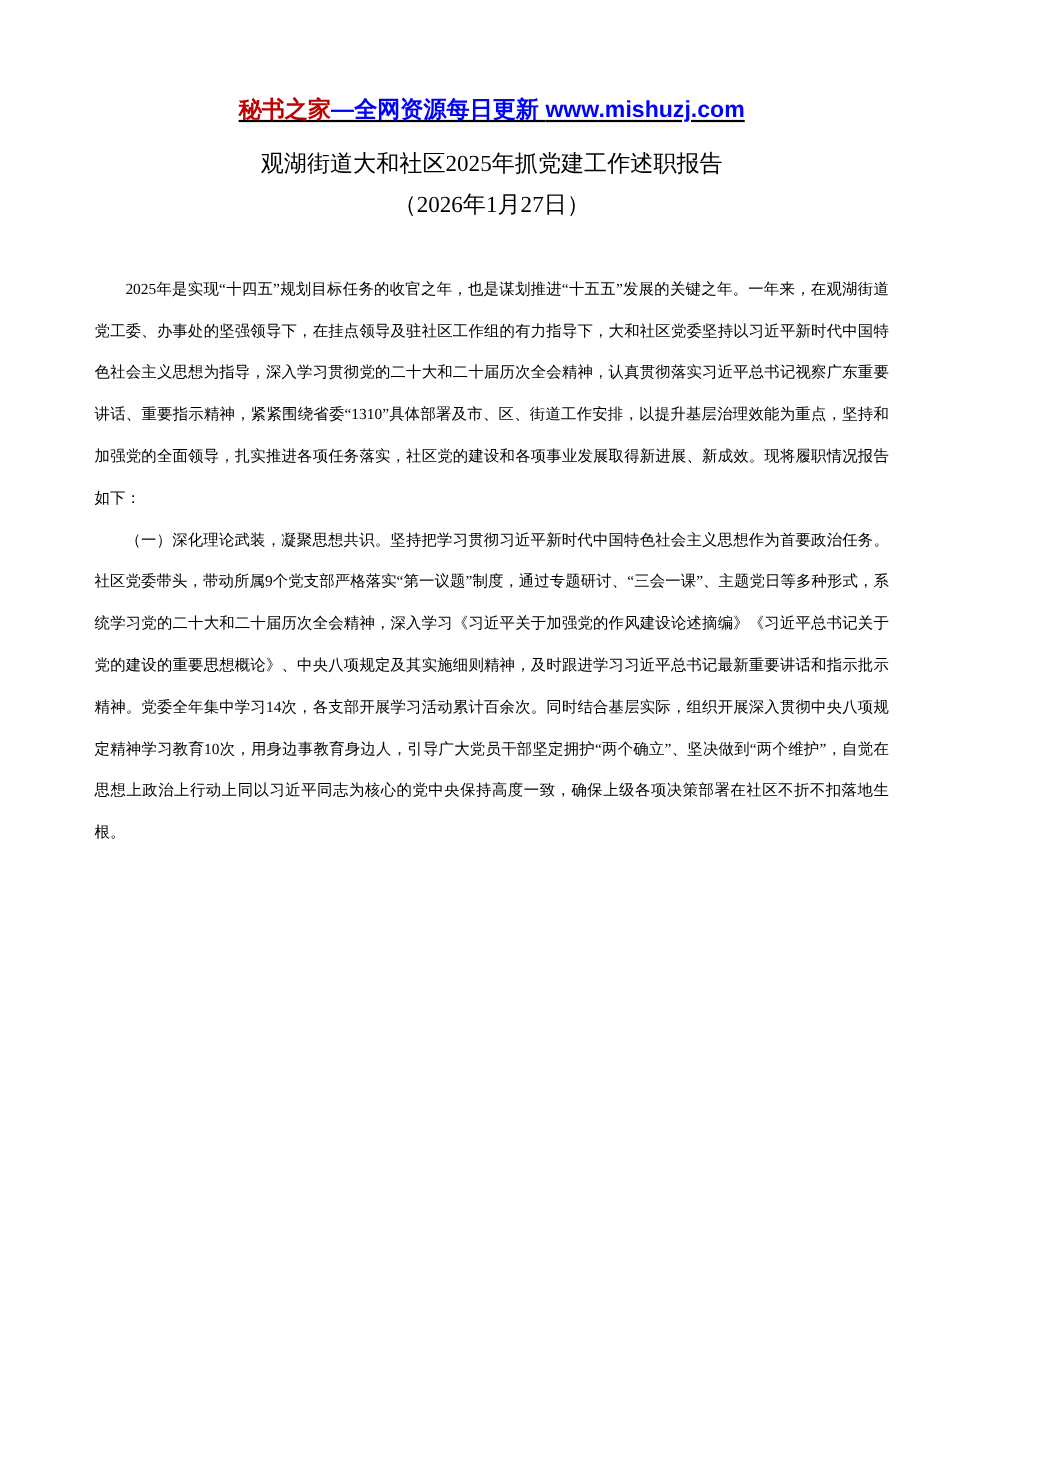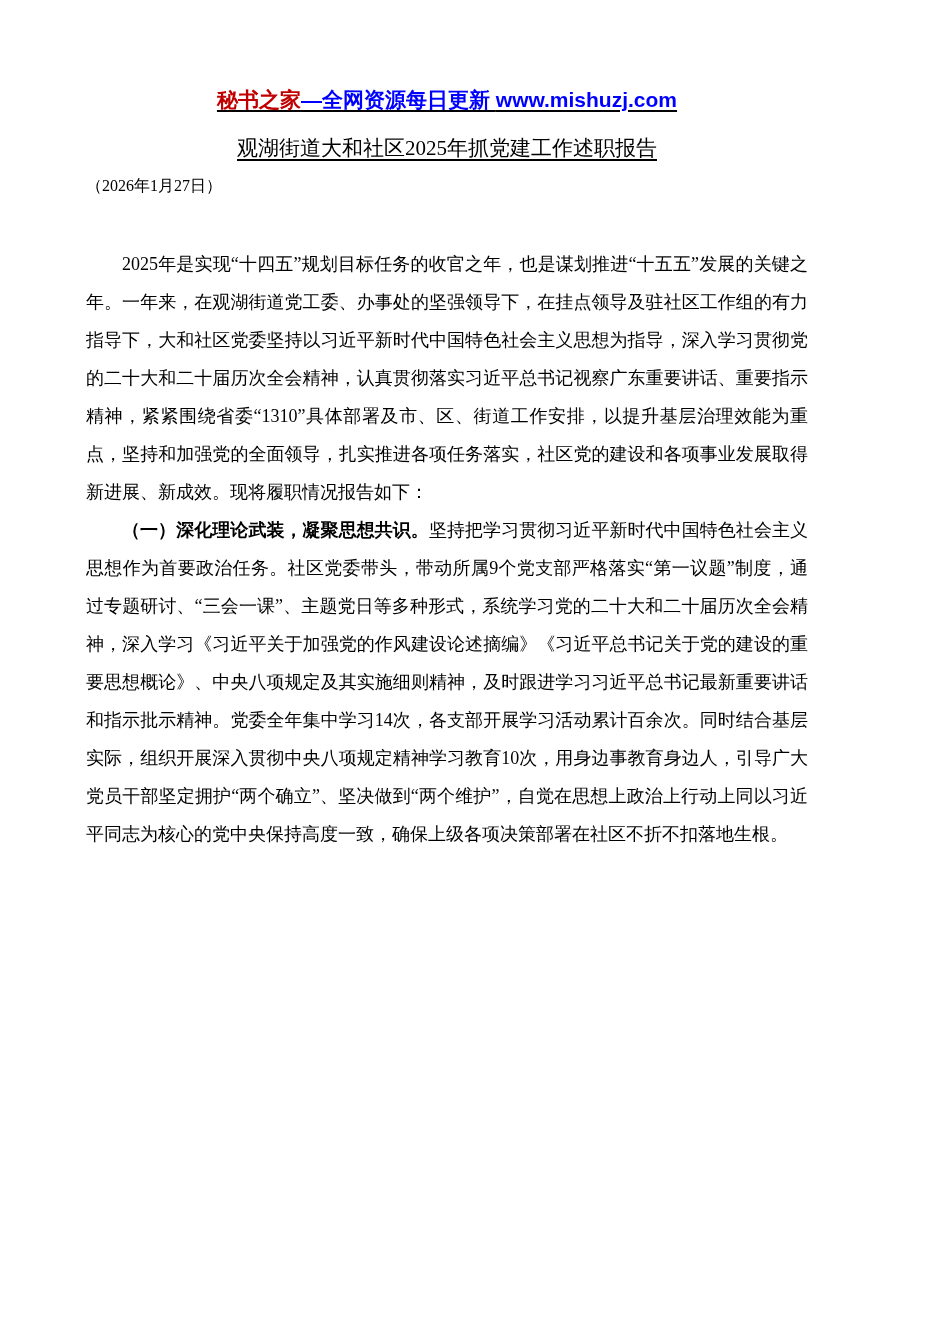--- a/index.html
+++ b/index.html
@@ -29,36 +29,36 @@
   }
   .site-name { color: var(--site_red, #c00000); }
   .tagline   { color: var(--link_blue, #0000ff); }
   .url       { color: var(--link_blue, #0000ff); cursor: pointer; }
   .doc-title {
     margin-top: 18px;
     text-align: center;
     font-size: 21px;
     font-weight: normal;
     line-height: 30px;
-    text-decoration: underline;
     text-underline-offset: 4px;
   }
   .doc-date {
     margin-top: 8px;
-    font-size: 16px;
+    text-align: center;
+    font-size: 21px;
     line-height: 30px;
   }
   .body-text {
     margin-top: 44px;
-    font-size: 18px;
+    font-size: 14px;
     line-height: 38px;
     text-align: justify;
   }
   .para { text-indent: 2em; }
-  .lead { font-weight: bold; }
+  .lead { font-weight: normal; }
 </style>
 </head>
 <body>
 
 <div class="page">
 
   <div class="banner">
     <span class="site-name">秘书之家</span><span class="tagline">—全网资源每日更新 </span><span class="url">www.mishuzj.com</span>
   </div>
 

